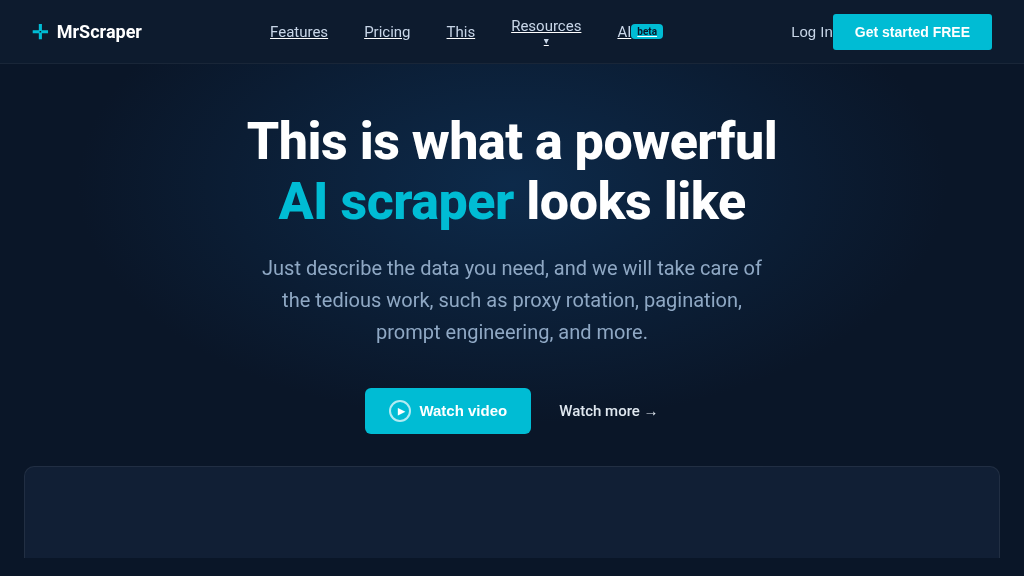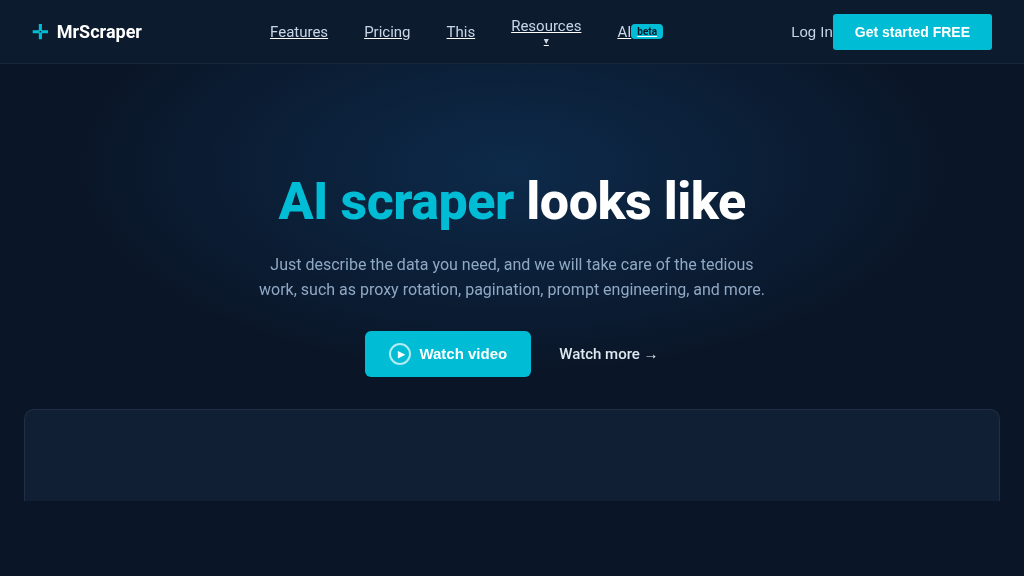--- a/index.html
+++ b/index.html
@@ -134,25 +134,25 @@
       margin-bottom: 20px;
       max-width: 750px;
       letter-spacing: -0.5px;
     }
 
     .hero-title-highlight {
       color: #00bcd4;
     }
 
     .hero-subtitle {
-      font-size: 16px;
+      font-size: 20px;
       color: #8fa8c4;
       max-width: 520px;
       line-height: 1.6;
-      margin-bottom: 28px;
+      margin-bottom: 40px;
     }
 
     .hero-actions {
       display: flex;
       align-items: center;
       gap: 28px;
     }
 
     .watch-video-btn {
       display: flex;
@@ -232,21 +232,21 @@
   </ul>
 
   <div class="nav-actions">
     <button class="login-btn">Log In</button>
     <button class="get-started-btn">Get started FREE</button>
   </div>
 </nav>
 
 <section class="hero">
   <h1 class="hero-title">
-    <br>
+    <span>This is what a powerful</span><br>
     <span class="hero-title-highlight">AI scraper</span>
     <span> </span><span>looks like</span>
   </h1>
   <p class="hero-subtitle">Just describe the data you need, and we will take care of the tedious work, such as proxy rotation, pagination, prompt engineering, and more.</p>
   <div class="hero-actions">
     <button class="watch-video-btn">
       <span class="play-icon-circle">▶</span>
       <span>Watch video</span>
     </button>
     <a class="learn-more-link">Watch more →</a>

